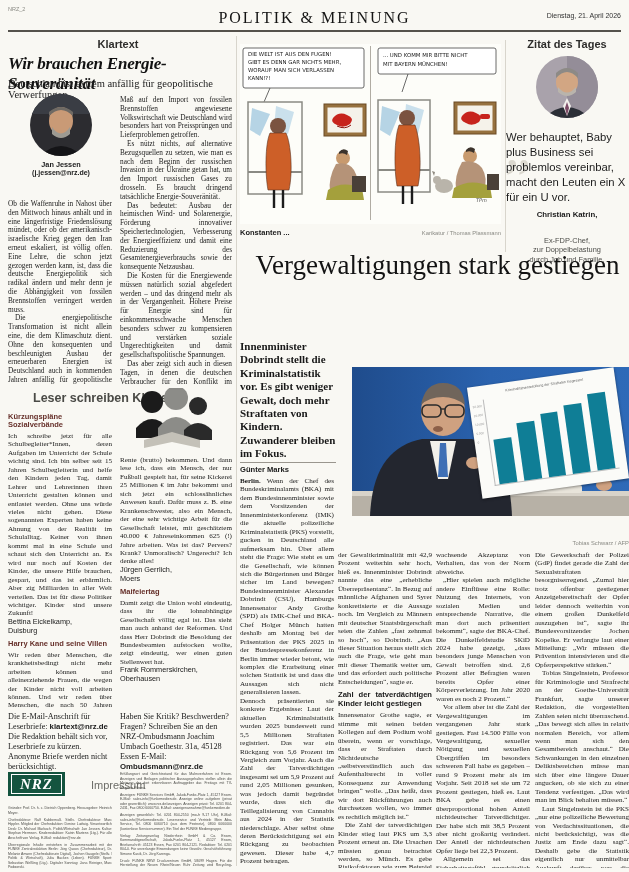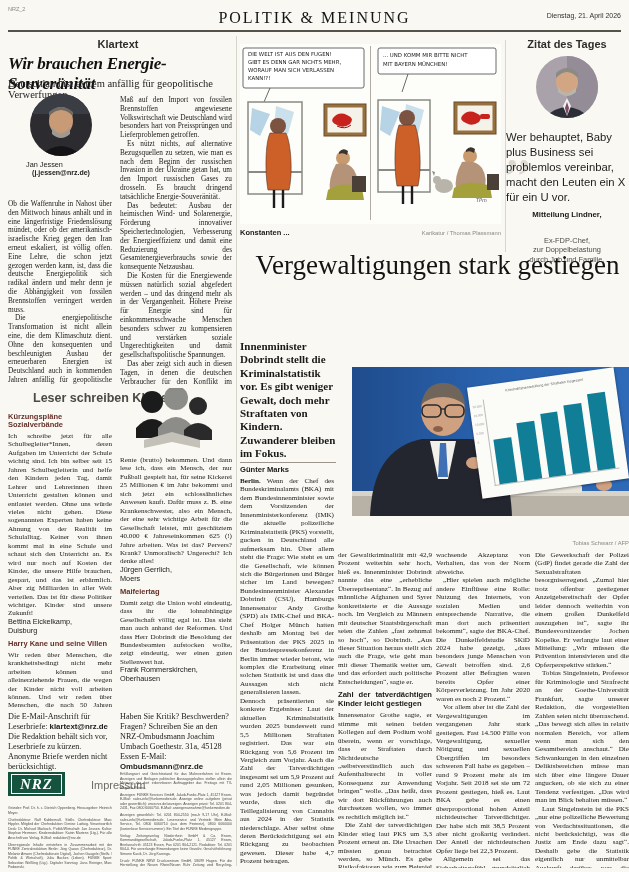--- a/index.html
+++ b/index.html
@@ -13,21 +13,21 @@
   .hdr-title{left:0;top:9px;width:100%;text-align:center;font-size:16px;letter-spacing:2px;color:#141414;}
   .hdr-date{right:8px;top:12px;font-size:7px;color:#333;}
   .hdr-rule{left:8px;right:8px;top:30px;height:1.5px;background:#55524c;}
 
   .vrule{width:1px;background:#d8d5cc;}
 
   
   .kicker{font-weight:bold;font-size:11px;color:#2e2d2b;}
   .oped-head{font-style:italic;font-weight:bold;font-size:17px;letter-spacing:-0.2px;color:#111;}
   .oped-sub{font-size:10.5px;color:#222;}
-  .portrait-name{font-weight:normal;font-size:7.3px;}
+  .portrait-name{font-weight:bold;font-size:7.3px;text-align:center;}
   .portrait-mail{font-size:7px;text-align:center;font-weight:bold;}
   .body-copy{font-size:7.1px;line-height:8.45px;text-align:justify;overflow:hidden;}
   .body-copy p{margin:0;text-indent:7px;}
   .body-copy p:first-child{text-indent:0;}
   .body-copy b{font-weight:bold;}
 
   
   .cartoon-box{background:#fdfdf9;}
   .cartoon-cap{font-weight:bold;font-size:7.5px;}
   .cartoon-credit{font-size:5.8px;color:#8a8a84;}
@@ -198,21 +198,21 @@
         <path d="M20 22 Q31 10 42 22 L42 17 Q31 7 20 17 Z" fill="#8d8a86"></path>
         <path d="M22 31 Q31 42 40 31 L40 36 Q31 44 22 36 Z" fill="#b9b4ac"></path>
         <path d="M8 62 Q31 40 54 62 Z" fill="#2b2e36"></path>
         <polygon points="31,42 27,50 31,60 35,50" fill="#f2f0ec"></polygon>
         <polygon points="31,46 29,52 31,60 33,52" fill="#7c4a66"></polygon>
       </g>
     </svg>
   </div>
   <div class="abs quote-glyph" style="left:505px;top:118px;">„</div>
   <div class="abs quote-text sans" style="left:506px;top:130px;width:122px;">Wer behauptet, Baby plus Business sei problemlos vereinbar, macht den Leuten ein X für ein U vor.</div>
-  <div class="abs quote-name sans" style="left:506px;top:210px;width:122px;">Mitteilung Lindner,</div>
+  <div class="abs quote-name sans" style="left:506px;top:210px;width:122px;">Christian Katrin,</div>
   <div class="abs quote-role sans" style="left:506px;top:236px;width:122px;">Ex-FDP-Chef,
 zur Doppelbelastung
 durch Job und Familie.</div>
 
   <div class="abs main-head" style="left:246px;top:250px;width:383px;">
     <div>Vergewaltigungen stark gestiegen</div>
   </div>
 
   <div class="abs deck" style="left:240px;top:340px;width:96px;">Innenminister Dobrindt stellt die Kriminalstatistik vor. Es gibt weniger Gewalt, doch mehr Straftaten von Kindern. Zuwanderer bleiben im Fokus.</div>
   <div class="abs byline sans" style="left:240px;top:462px;width:96px;">Günter Marks</div>

